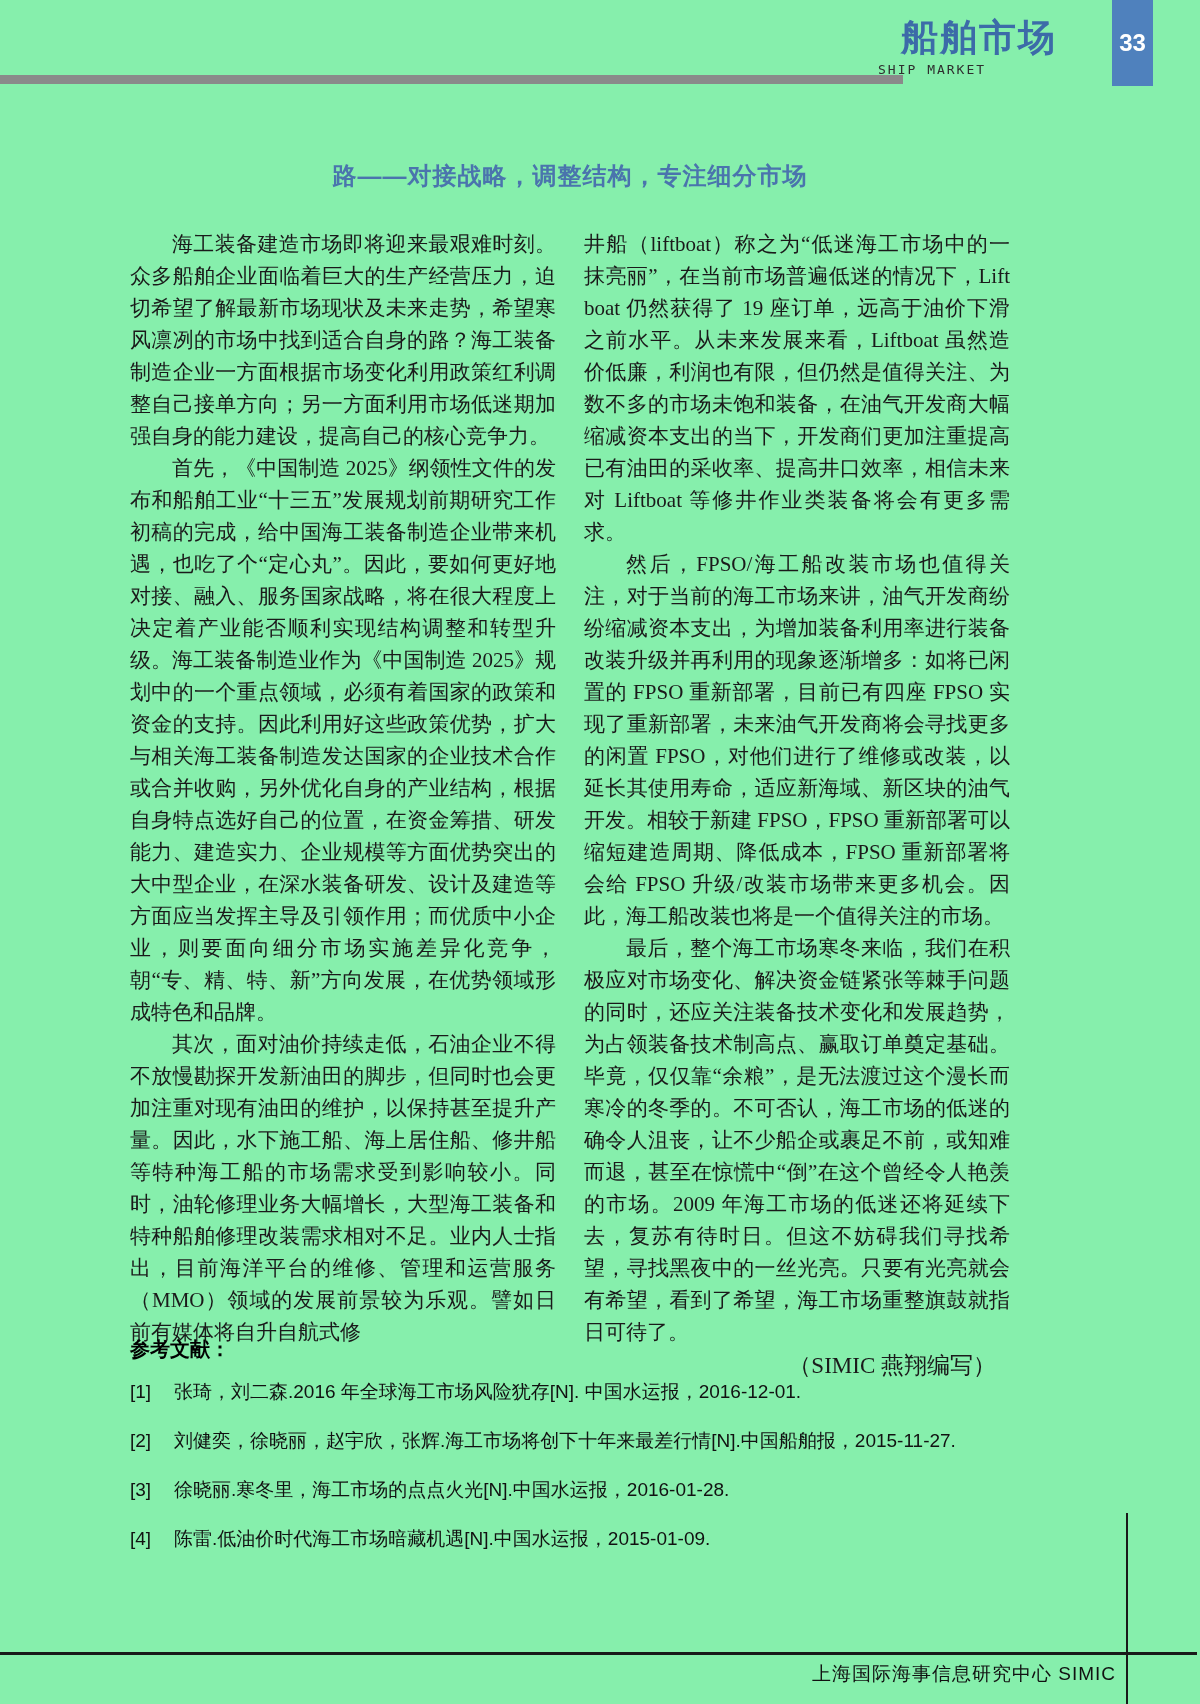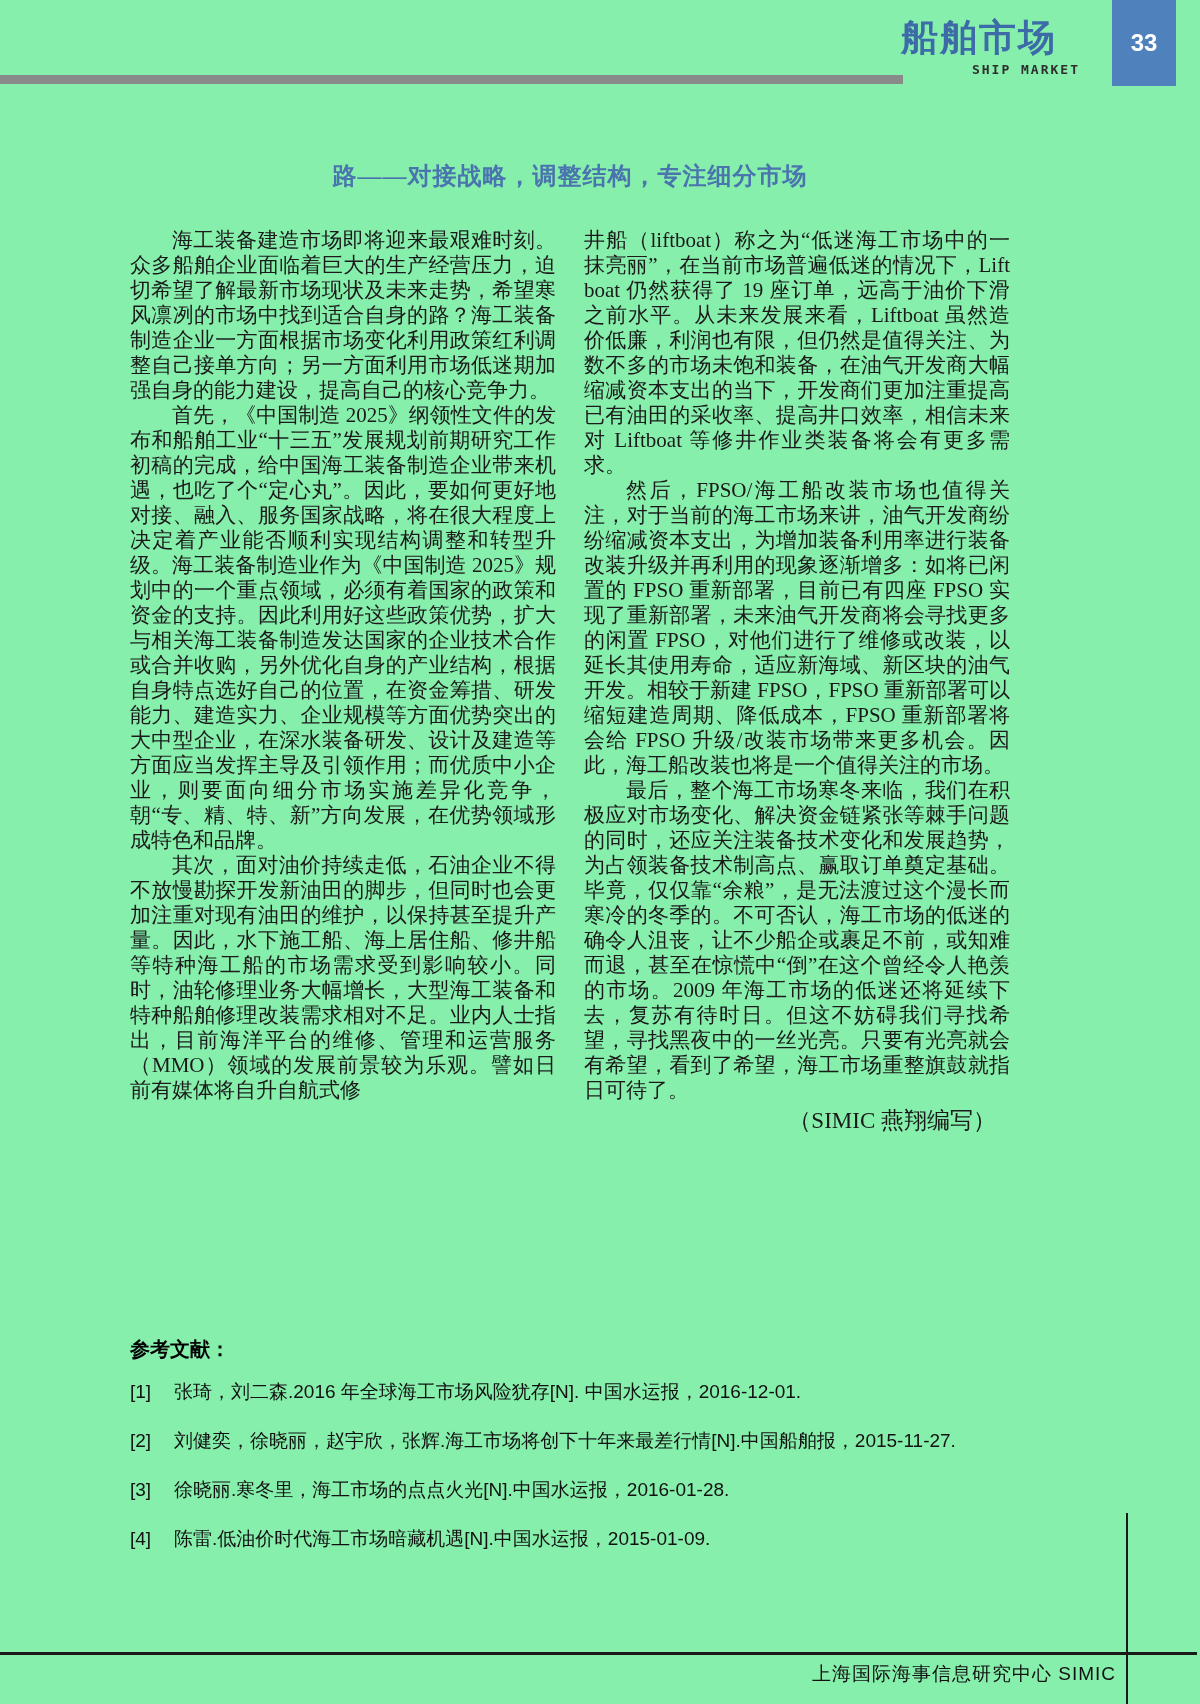--- a/index.html
+++ b/index.html
@@ -10,41 +10,41 @@
     color:#1a1a1a;
   }
   
   .header-block { position:absolute; left:878px; top:16px; width:202px; }
   .section-cn {
     text-align:center; font-family:"Liberation Sans","DejaVu Sans",sans-serif;
     font-weight:bold; font-size:37px; line-height:44px; letter-spacing:2px;
     color:#3c6ba8; white-space:nowrap;
   }
   .section-en {
-    text-align:right; font-family:"DejaVu Sans Mono","Liberation Mono",monospace;
-    font-size:13px; letter-spacing:2px; color:#2e2e2e; margin-top:2px; white-space:nowrap;font-weight:bold;
+    text-align:left; font-family:"DejaVu Sans Mono","Liberation Mono",monospace;
+    font-size:13px; letter-spacing:2px; color:#2e2e2e; margin-top:2px; white-space:nowrap;
   }
   .page-badge {
-    position:absolute; left:1112px; top:0; width:64px; height:86px;
+    position:absolute; left:1112px; top:0; width:41px; height:86px;
     background:#4f81bd; color:#ffffff;
     font-family:"Liberation Sans","DejaVu Sans",sans-serif;
     font-weight:bold; font-size:24px;
     display:flex; align-items:center; justify-content:center;
   }
   .gray-bar { position:absolute; left:0; top:75px; width:903px; height:9px; background:#8a8a8a; }
   
   .article-title {
     position:absolute; left:130px; top:160px; width:880px; margin:0;
     text-align:center; font-size:24px; font-weight:bold; letter-spacing:1px;
-    color:#4a74ad; font-family:Liberation Serif, serif;
+    color:#4a74ad; font-family:Liberation Sans, sans-serif;
   }
   .columns { position:absolute; left:130px; top:228px; width:880px; display:flex; gap:28px; }
   .col { width:426px; }
   .para {
-    margin:0; font-size:21px; line-height:25px; text-align:justify;
+    margin:0; font-size:21px; line-height:32px; text-align:justify;
     color:#1a1a1a; word-break:break-all;
   }
   .para.indent { text-indent:2em; }
   .byline { font-size:23px; line-height:32px; text-align:right; padding-right:14px; margin-top:2px; }
   
   .references { position:absolute; left:130px; top:1336px; width:905px; }
   .ref-heading {
     font-family:Liberation Mono, monospace;
     font-weight:bold; font-size:20px; color:#000; margin:0 0 16px 0;
   }

